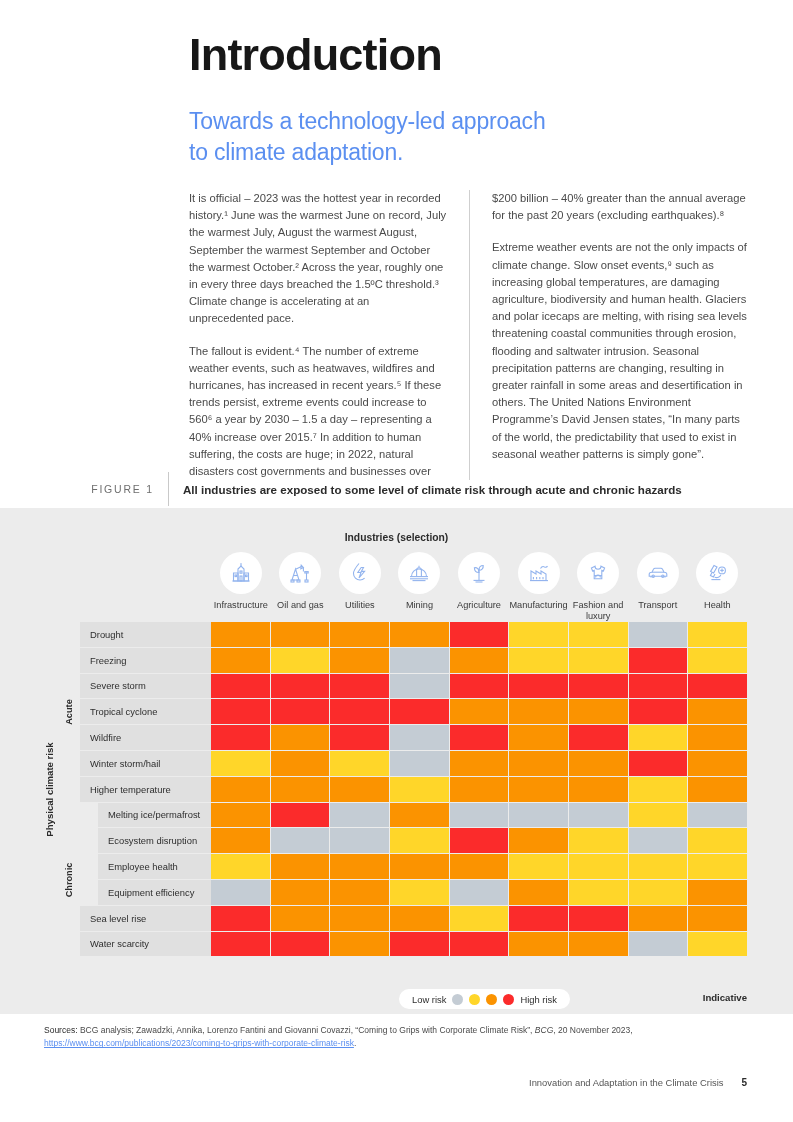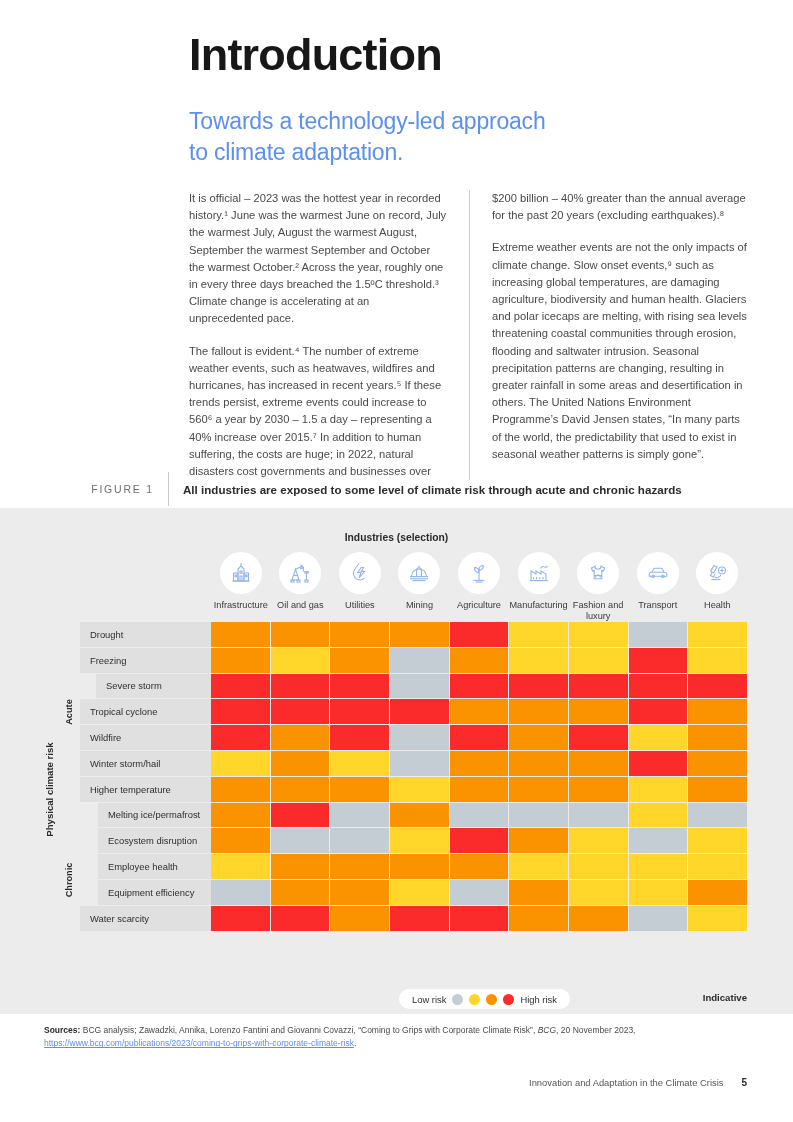--- a/index.html
+++ b/index.html
@@ -123,21 +123,21 @@
   .indicative {
     position: absolute; right: 46px; top: 3px;
     font-size: 9.6px; font-weight: bold; color: #2b2b2b;
   }
 
   
   .sources {
     position: absolute; left: 44px; top: 1024px; width: 710px;
     font-size: 8.5px; line-height: 13.4px; color: #4a4a4a;
   }
-  .sources b { font-weight: bold; color: #2b2b2b; }
+  .sources b { font-weight: normal; color: #2b2b2b; }
   .sources i { font-style: italic; }
   .sources a { color: #5b8ff0; text-decoration: underline; }
 
   .footer {
     position: absolute; right: 46px; top: 1077px;
     display: flex; align-items: baseline; gap: 18px;
     font-size: 9.4px; color: #555;
   }
   .footer .pg { font-weight: bold; color: #2b2b2b; font-size: 10px; }
 </style>
@@ -337,21 +337,21 @@
               <div class="cell" title="Freezing / Mining: not applicable" style="background: rgb(196, 204, 212);"></div>
               <div class="cell" title="Freezing / Agriculture: medium" style="background: rgb(251, 147, 0);"></div>
               <div class="cell" title="Freezing / Manufacturing: low" style="background: rgb(255, 214, 41);"></div>
               <div class="cell" title="Freezing / Fashion and luxury: low" style="background: rgb(255, 214, 41);"></div>
               <div class="cell" title="Freezing / Transport: high" style="background: rgb(251, 43, 43);"></div>
               <div class="cell" title="Freezing / Health: low" style="background: rgb(255, 214, 41);"></div>
             </div>
           </div>
           <div class="row">
             <div class="row-label-wrap">
-              <div class="row-label-inner" style="left: 16px;">Severe storm</div>
+              <div class="row-label-inner" style="left: 0px;">Severe storm</div>
             </div>
             <div class="cells">
               <div class="cell" title="Severe storm / Infrastructure: high" style="background: rgb(251, 43, 43);"></div>
               <div class="cell" title="Severe storm / Oil and gas: high" style="background: rgb(251, 43, 43);"></div>
               <div class="cell" title="Severe storm / Utilities: high" style="background: rgb(251, 43, 43);"></div>
               <div class="cell" title="Severe storm / Mining: not applicable" style="background: rgb(196, 204, 212);"></div>
               <div class="cell" title="Severe storm / Agriculture: high" style="background: rgb(251, 43, 43);"></div>
               <div class="cell" title="Severe storm / Manufacturing: high" style="background: rgb(251, 43, 43);"></div>
               <div class="cell" title="Severe storm / Fashion and luxury: high" style="background: rgb(251, 43, 43);"></div>
               <div class="cell" title="Severe storm / Transport: high" style="background: rgb(251, 43, 43);"></div>
@@ -477,20 +477,36 @@
             <div class="cells">
               <div class="cell" title="Equipment efficiency / Infrastructure: not applicable" style="background: rgb(196, 204, 212);"></div>
               <div class="cell" title="Equipment efficiency / Oil and gas: medium" style="background: rgb(251, 147, 0);"></div>
               <div class="cell" title="Equipment efficiency / Utilities: medium" style="background: rgb(251, 147, 0);"></div>
               <div class="cell" title="Equipment efficiency / Mining: low" style="background: rgb(255, 214, 41);"></div>
               <div class="cell" title="Equipment efficiency / Agriculture: not applicable" style="background: rgb(196, 204, 212);"></div>
               <div class="cell" title="Equipment efficiency / Manufacturing: medium" style="background: rgb(251, 147, 0);"></div>
               <div class="cell" title="Equipment efficiency / Fashion and luxury: low" style="background: rgb(255, 214, 41);"></div>
               <div class="cell" title="Equipment efficiency / Transport: low" style="background: rgb(255, 214, 41);"></div>
               <div class="cell" title="Equipment efficiency / Health: medium" style="background: rgb(251, 147, 0);"></div>
+            </div>
+          </div>
+          <div class="row">
+            <div class="row-label-wrap">
+              <div class="row-label-inner" style="left: 0px;">Sea level rise</div>
+            </div>
+            <div class="cells">
+              <div class="cell" title="Sea level rise / Infrastructure: high" style="background: rgb(251, 43, 43);"></div>
+              <div class="cell" title="Sea level rise / Oil and gas: medium" style="background: rgb(251, 147, 0);"></div>
+              <div class="cell" title="Sea level rise / Utilities: medium" style="background: rgb(251, 147, 0);"></div>
+              <div class="cell" title="Sea level rise / Mining: medium" style="background: rgb(251, 147, 0);"></div>
+              <div class="cell" title="Sea level rise / Agriculture: low" style="background: rgb(255, 214, 41);"></div>
+              <div class="cell" title="Sea level rise / Manufacturing: high" style="background: rgb(251, 43, 43);"></div>
+              <div class="cell" title="Sea level rise / Fashion and luxury: high" style="background: rgb(251, 43, 43);"></div>
+              <div class="cell" title="Sea level rise / Transport: medium" style="background: rgb(251, 147, 0);"></div>
+              <div class="cell" title="Sea level rise / Health: medium" style="background: rgb(251, 147, 0);"></div>
             </div>
           </div>
           <div class="row">
             <div class="row-label-wrap">
               <div class="row-label-inner" style="left: 0px;">Water scarcity</div>
             </div>
             <div class="cells">
               <div class="cell" title="Water scarcity / Infrastructure: high" style="background: rgb(251, 43, 43);"></div>
               <div class="cell" title="Water scarcity / Oil and gas: high" style="background: rgb(251, 43, 43);"></div>
               <div class="cell" title="Water scarcity / Utilities: medium" style="background: rgb(251, 147, 0);"></div>

